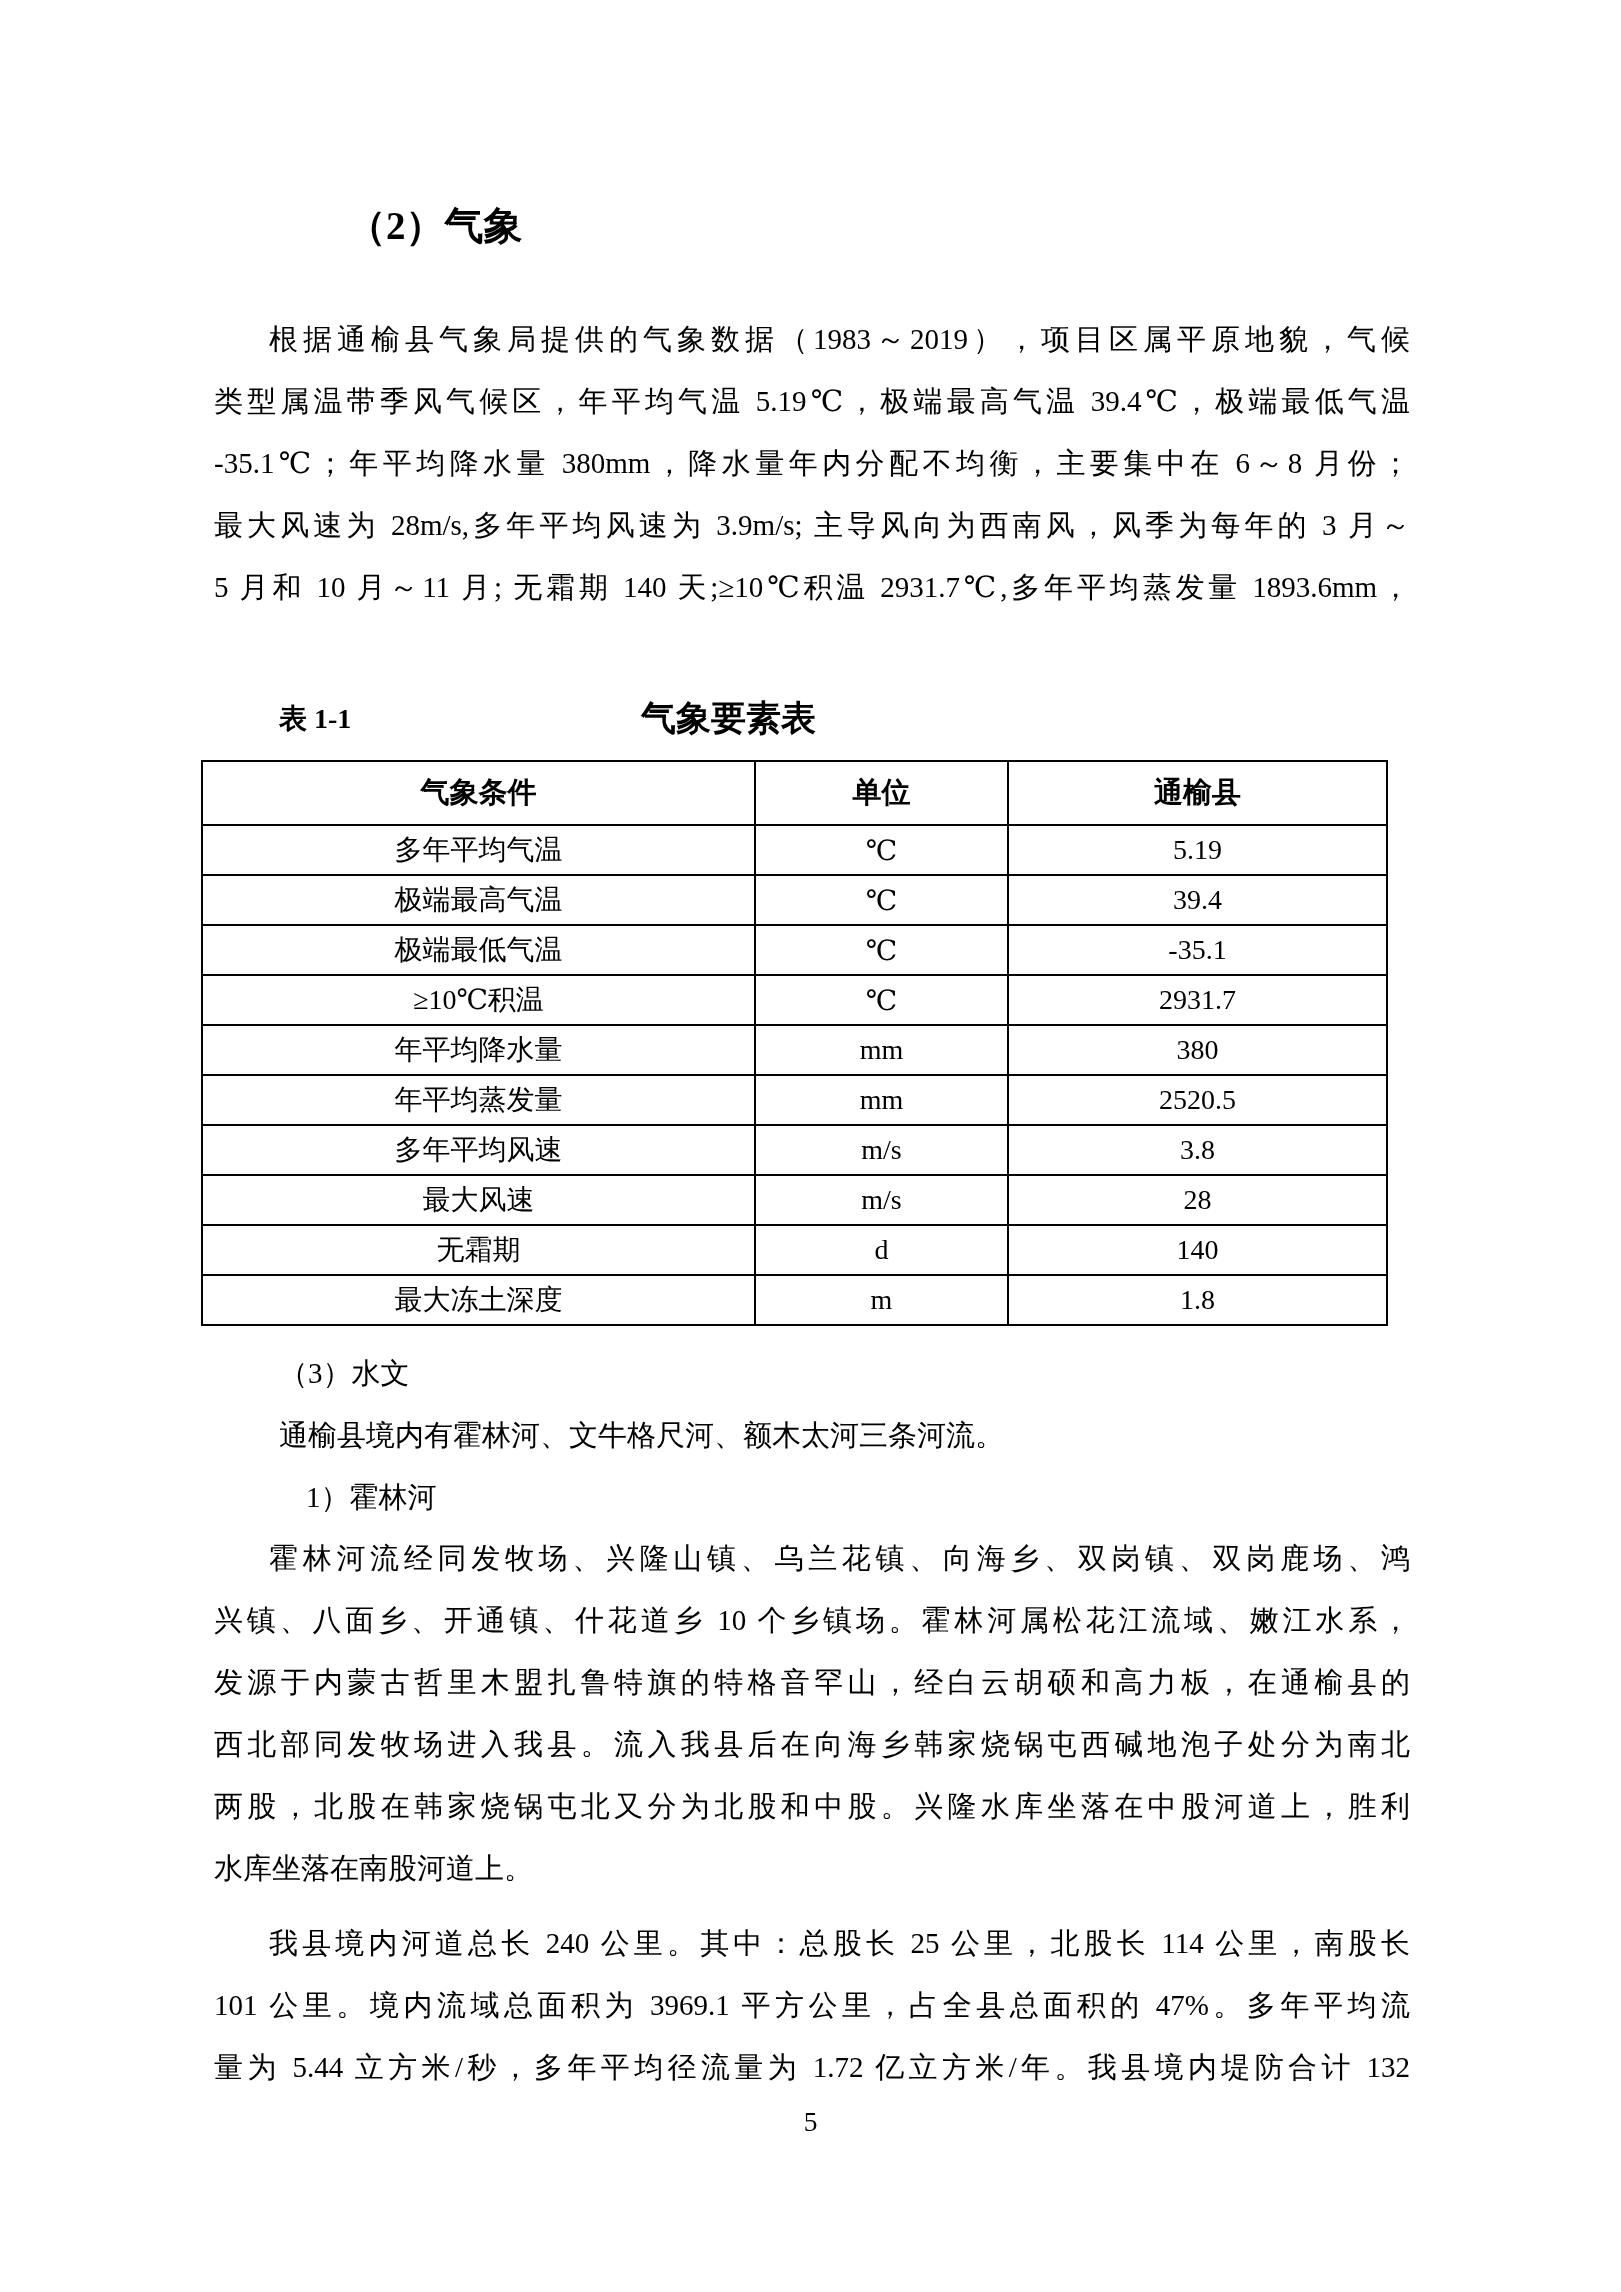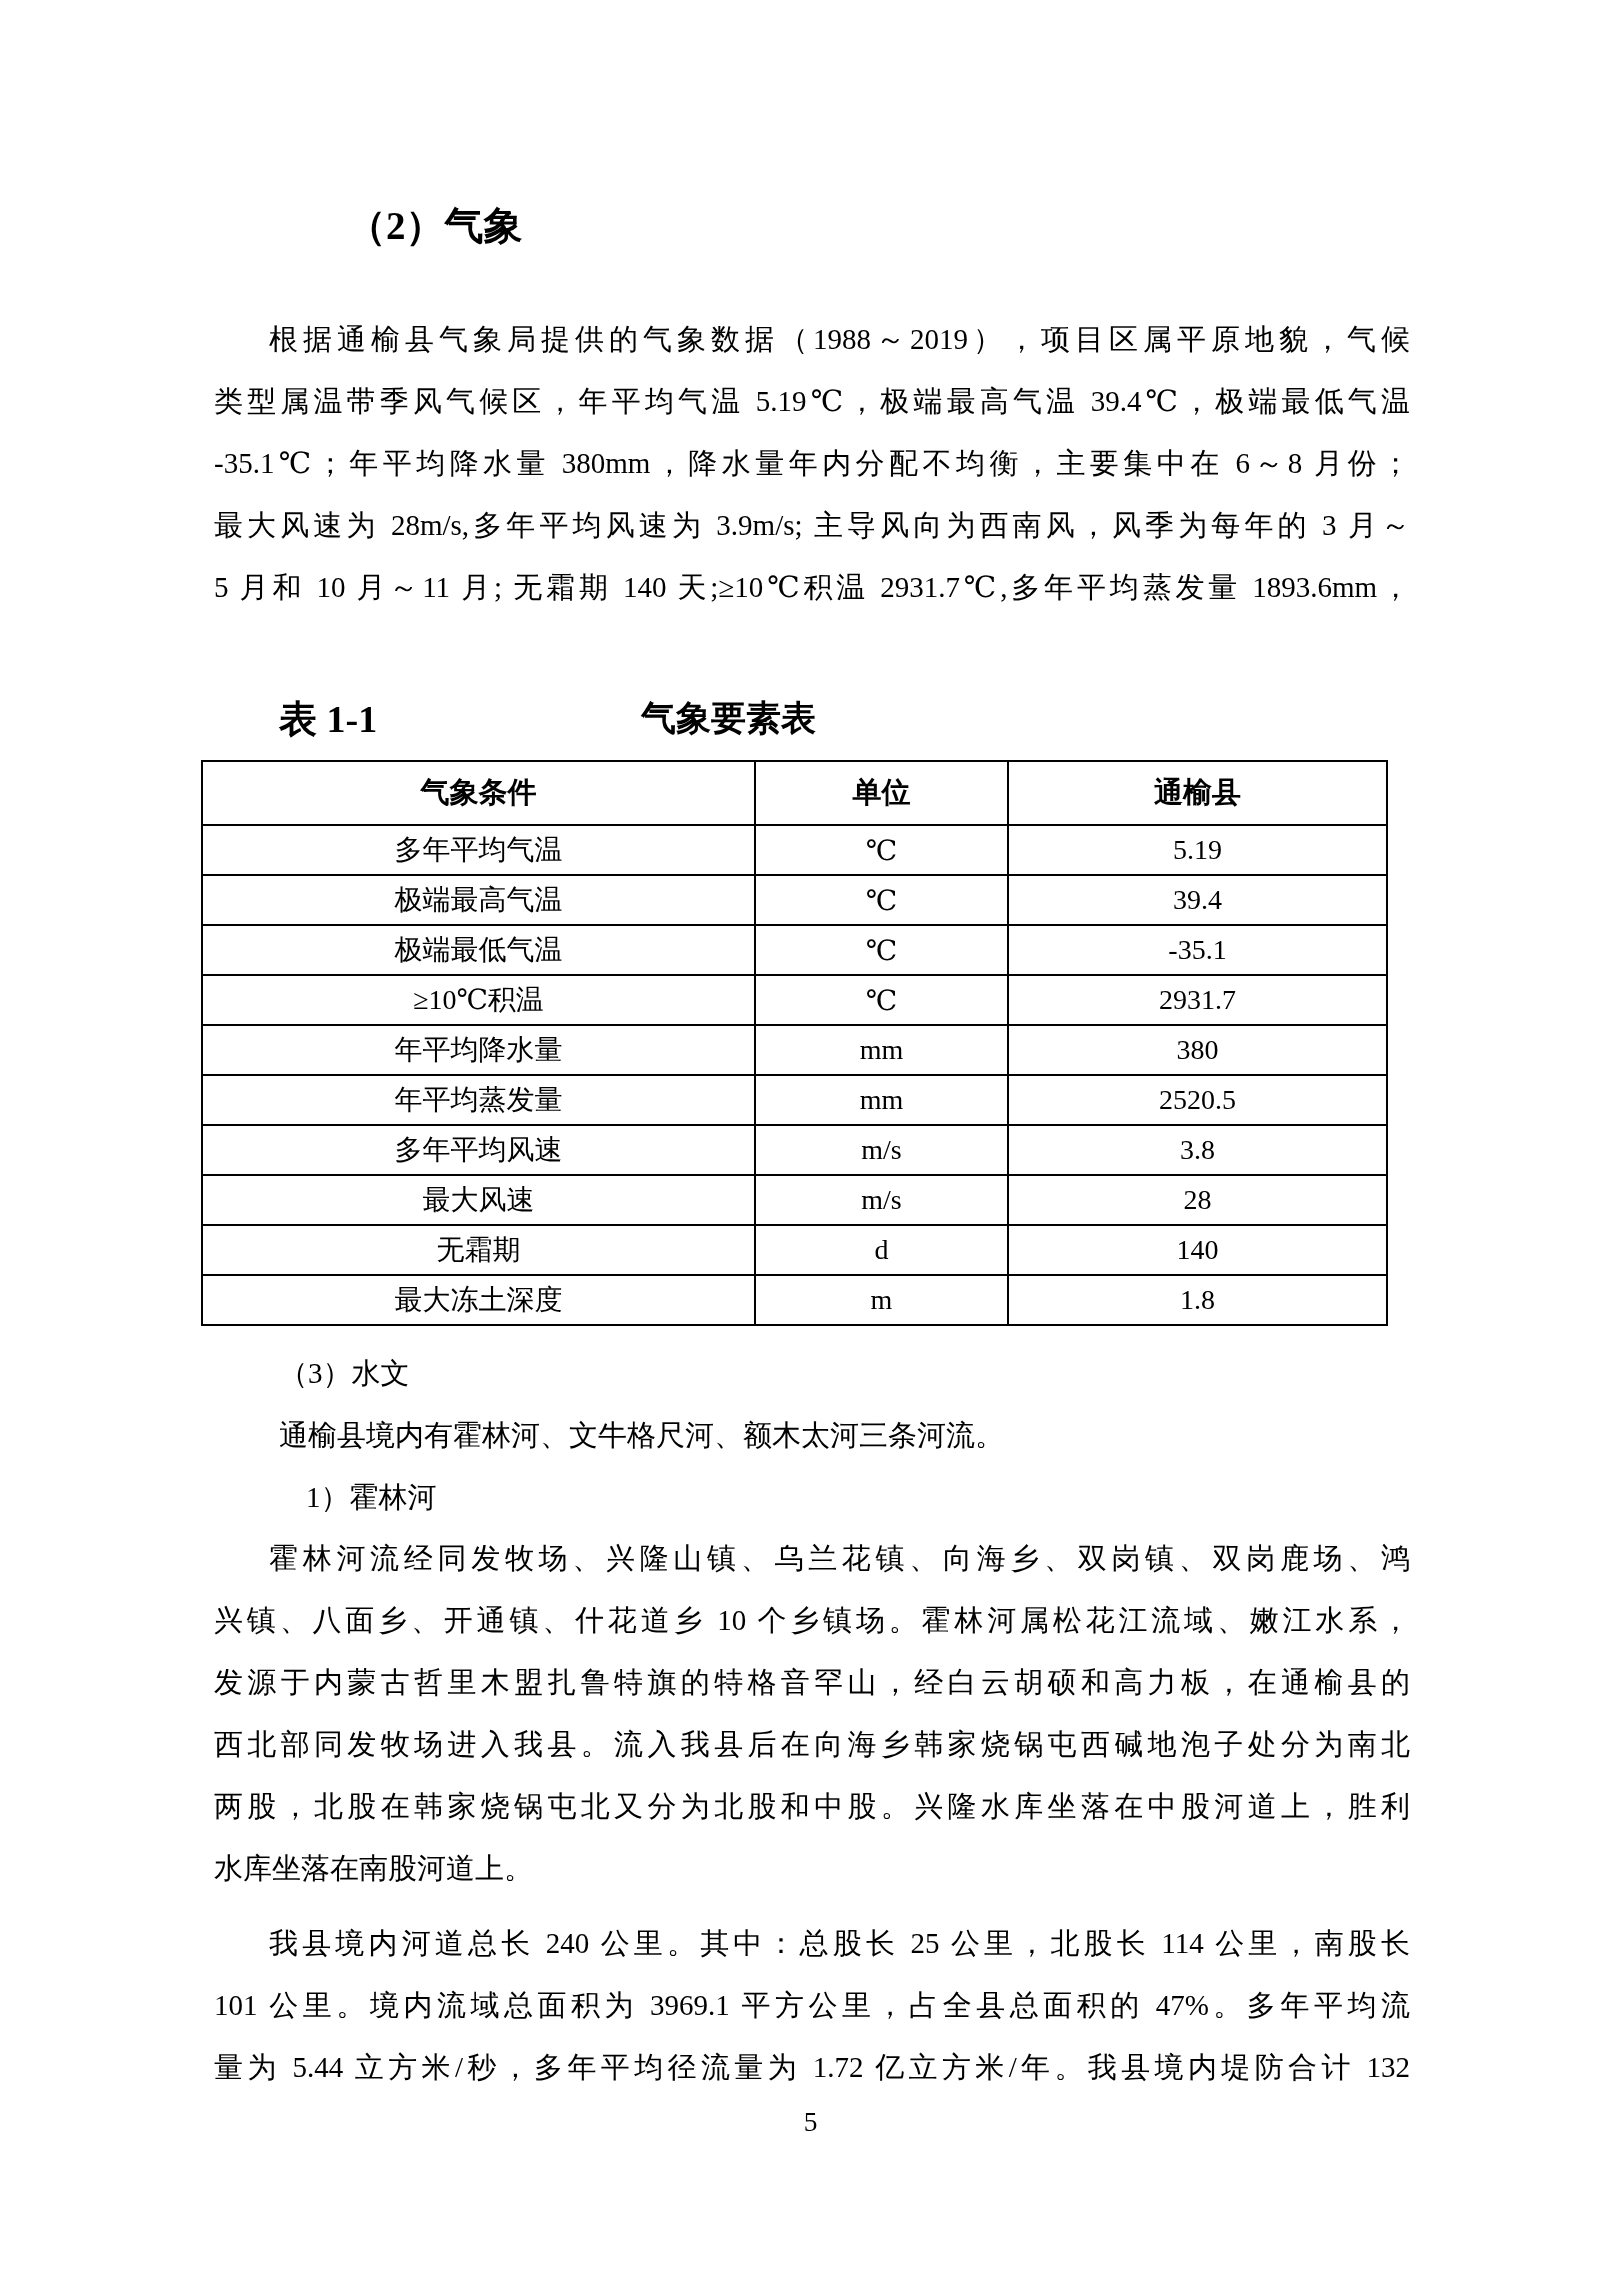--- a/index.html
+++ b/index.html
@@ -52,21 +52,21 @@
   #caption       { top: 688px; height: 62px; }
   #block-hydro   { top: 1342px; font-family: Liberation Serif, serif; }
   #para-river    { top: 1527px; }
   #para-channel  { top: 1912px; }
 
   .cap-label {
     position: absolute;
     left: 65px;
     top: 0;
     line-height: 62px;
-    font-size: 38px;
+    font-size: 28px;
     font-weight: bold;
     white-space: nowrap;
   }
   .cap-title {
     position: absolute;
     left: 427px;
     top: 0;
     line-height: 62px;
     font-size: 35px;
     font-weight: bold;
@@ -116,21 +116,21 @@
   }
 </style>
 </head>
 <body>
 
 <div class="page">
 
   <h1 class="heading">（2）气象</h1>
 
   <div class="para" id="para-weather">
-    <p class="line fill indent1">根据通榆县气象局提供的气象数据（1988～2019），项目区属平原地貌，气候</p>
+    <p class="line fill indent1">根据通榆县气象局提供的气象数据（1983～2019），项目区属平原地貌，气候</p>
     <p class="line fill">类型属温带季风气候区，年平均气温 5.19℃，极端最高气温 39.4℃，极端最低气温</p>
     <p class="line fill">-35.1℃；年平均降水量 380mm，降水量年内分配不均衡，主要集中在 6～8 月份；</p>
     <p class="line fill">最大风速为 28m/s,多年平均风速为 3.9m/s; 主导风向为西南风，风季为每年的 3 月～</p>
     <p class="line fill">5 月和 10 月～11 月; 无霜期 140 天;≥10℃积温 2931.7℃,多年平均蒸发量 1893.6mm，</p>
   </div>
 
   <div class="textblock" id="caption">
     <span class="cap-label">表 1-1</span>
     <span class="cap-title">气象要素表</span>
   </div>

